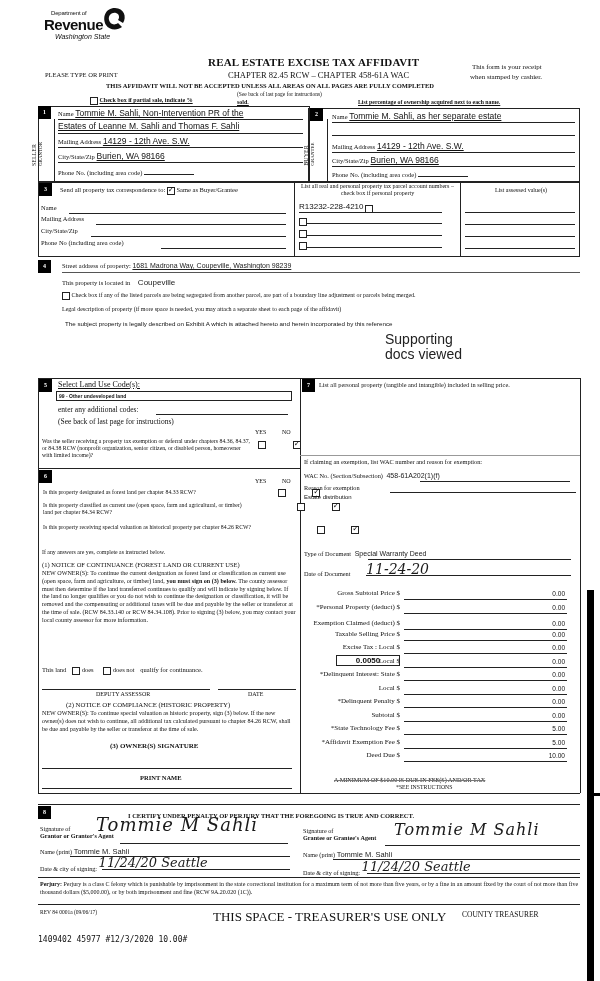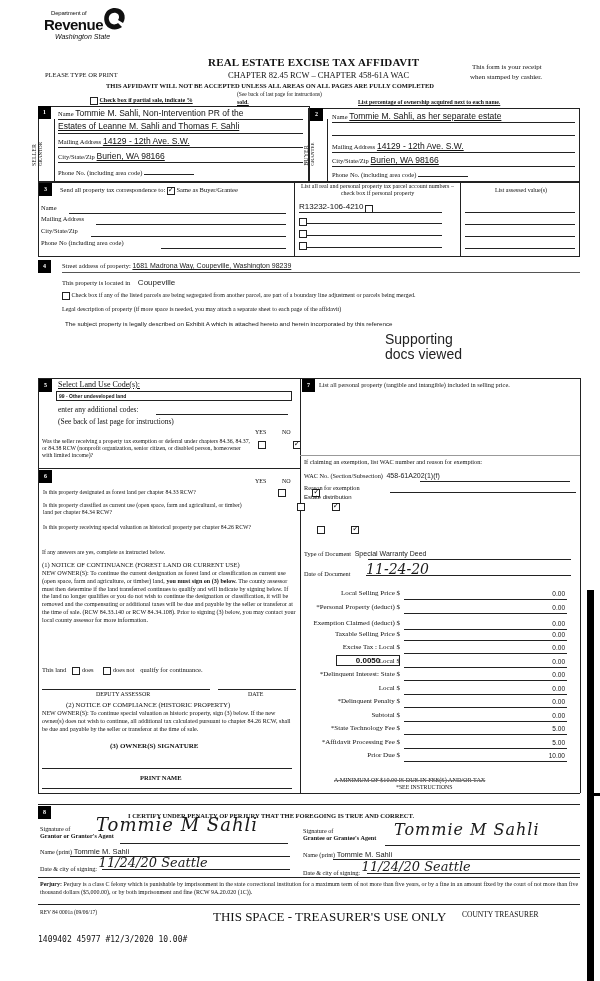--- a/index.html
+++ b/index.html
@@ -72,21 +72,21 @@
 <div class="abs" style="left:311px;top:128px;width:15px;height:50px;">
   <div style="position:absolute;left:-14px;top:20px;transform:rotate(-90deg);font-size:6px;white-space:nowrap;line-height:1;">
     <span>BUYER</span><br>
     <span style="font-size:5px;">GRANTEE</span>
   </div>
 </div>
 
 
 <div class="abs" style="left:58px;top:108px;width:245px;height:12px;border-bottom:1px solid #222;">
   <span class="lbl">Name</span>
-  <span class="val" style="">Tommie M. Sahli, Non-Intervention PR of the</span>
+  <span class="val" style="text-decoration:underline;">Tommie M. Sahli, Non-Intervention PR of the</span>
 </div>
 <div class="abs" style="left:58px;top:121px;width:245px;height:13px;border-bottom:1px solid #222;">
   <span class="val" style="text-decoration:underline;">Estates of Leanne M. Sahli and Thomas F. Sahli</span>
 </div>
 <div class="abs" style="left:58px;top:136px;width:245px;height:12px;border-bottom:1px solid #222;">
   <span class="lbl">Mailing Address</span>
   <span class="val" style="text-decoration:underline;">14129 - 12th Ave. S.W.</span>
 </div>
 <div class="abs" style="left:58px;top:151px;width:245px;height:12px;border-bottom:1px solid #222;">
   <span class="lbl">City/State/Zip</span>
@@ -144,21 +144,21 @@
 </div>
 <div class="abs lbl" style="left:41px;top:239px;width:245px;height:10px;">
   <span>Phone No (including area code)</span>
   <div class="hline" style="left:120px;right:0;top:9px;"></div>
 </div>
 
 <div class="abs" style="left:297px;top:183px;width:161px;font-size:6px;text-align:center;line-height:1.15;">List all real and personal property tax parcel account numbers – check box if personal property</div>
 <div class="abs" style="left:462px;top:187px;width:118px;font-size:6px;text-align:center;">List assessed value(s)</div>
 
 <div class="abs" style="left:299px;top:202px;width:155px;height:10px;">
-  <span class="val" style="font-size:8px;">R13232-106-4210</span>
+  <span class="val" style="font-size:8px;">R13232-228-4210</span>
   <div class="hline" style="left:0;right:12px;top:10px;"></div>
   <span class="chk abs" style="right:0;top:2px;"></span>
 </div>
 <div class="abs" style="left:299px;top:214px;width:155px;height:10px;">
   <span class="val"></span>
   <div class="hline" style="left:0;right:12px;top:9px;"></div>
   <span class="chk abs" style="right:0;top:2px;"></span>
 </div>
 <div class="abs" style="left:299px;top:226px;width:155px;height:10px;">
   <span class="val"></span>
@@ -282,21 +282,21 @@
   <div class="hline" style="left:64px;width:203px;top:9px;"></div>
 </div>
 <div class="abs" style="left:304px;top:563px;width:268px;font-size:6.3px;white-space:nowrap;">
   <span>Date of Document</span>
   <span class="hand" style="font-size:14px;margin-left:14px;position:relative;top:-2px;">11-24-20</span>
   <div class="hline" style="left:62px;width:205px;top:12px;"></div>
 </div>
 
 <div id="money-rows">
     <div class="money-row" style="top: 589px;">
-      <span class="mlabel">Local Selling Price $</span>
+      <span class="mlabel">Gross Subtotal Price $</span>
       <span class="mline"></span>
       <span class="mval">0.00</span>
     </div>
     <div class="money-row" style="top: 602.5px;">
       <span class="mlabel">*Personal Property (deduct) $</span>
       <span class="mline"></span>
       <span class="mval">0.00</span>
     </div>
     <div class="money-row" style="top: 619px;">
       <span class="mlabel">Exemption Claimed (deduct) $</span>
@@ -337,26 +337,26 @@
       <span class="mlabel">Subtotal $</span>
       <span class="mline"></span>
       <span class="mval">0.00</span>
     </div>
     <div class="money-row" style="top: 724px;">
       <span class="mlabel">*State Technology Fee $</span>
       <span class="mline"></span>
       <span class="mval">5.00</span>
     </div>
     <div class="money-row" style="top: 737.5px;">
-      <span class="mlabel">*Affidavit Processing Fee $</span>
+      <span class="mlabel">*Affidavit Exemption Fee $</span>
       <span class="mline"></span>
       <span class="mval">5.00</span>
     </div>
     <div class="money-row" style="top: 751px;">
-      <span class="mlabel">Prior Due $</span>
+      <span class="mlabel">Deed Due $</span>
       <span class="mline"></span>
       <span class="mval">10.00</span>
     </div>
   </div>
 <div class="box" style="left:336px;top:655px;width:64px;height:11px;">
   <span class="sans" style="position:absolute;left:0;right:0;text-align:center;top:0;font-size:8px;">0.0050</span>
 </div>
 
 <div class="abs" style="left:334px;top:776px;font-size:6.2px;white-space:nowrap;text-decoration:line-through;text-decoration-color:#777;">A MINIMUM OF $10.00 IS DUE IN FEE(S) AND/OR TAX</div>
 <div class="abs" style="left:396px;top:784px;font-size:5.8px;">*SEE INSTRUCTIONS</div>

